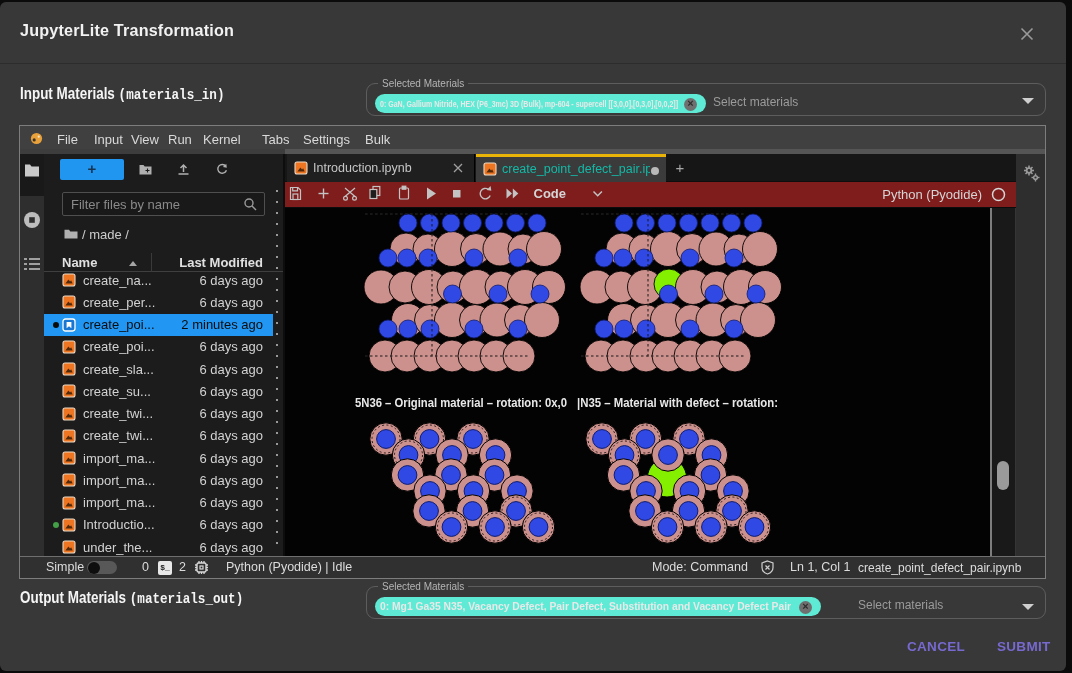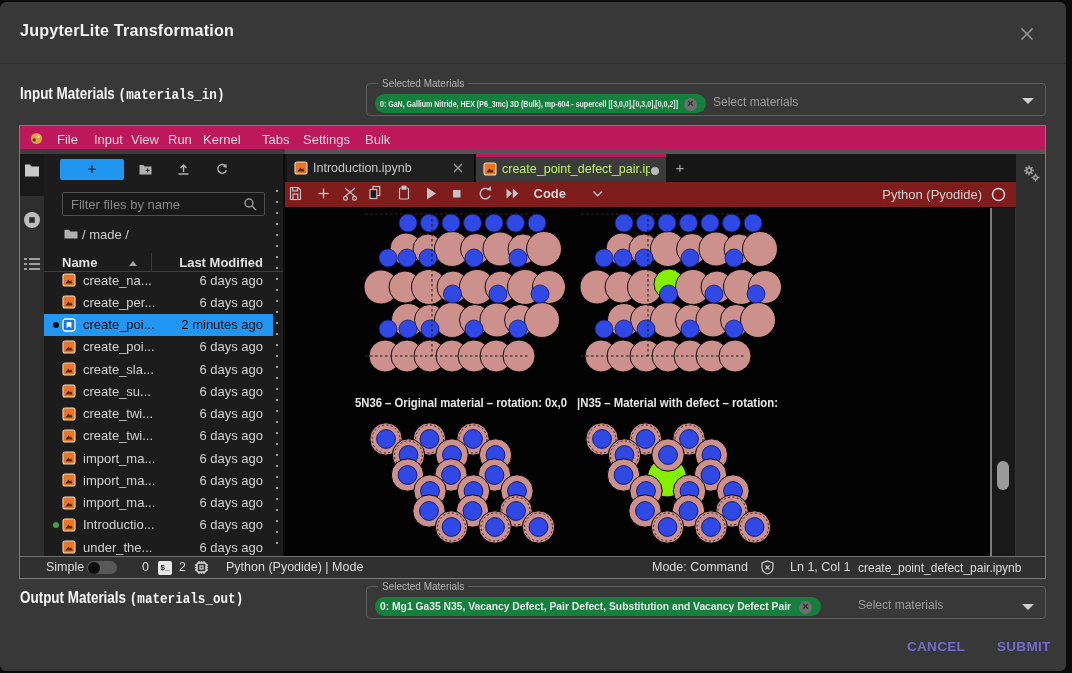--- a/index.html
+++ b/index.html
@@ -2,31 +2,31 @@
 <html><head><meta charset="utf-8"><style>
 * { margin:0; padding:0; box-sizing:border-box; }
 body { width:1072px; height:673px; background:#0b0b0b; font-family:"Liberation Sans",sans-serif; overflow:hidden; }
 #wrap { position:relative; width:1024px; height:673px; }
 .dialog { position:absolute; left:0; top:2px; width:1066px; height:669px; background:#383838; border-radius:6px; }
 .dtitle { position:absolute; left:20px; top:19px; font-size:17px; font-weight:700; color:#f2f2f2; letter-spacing:0.2px; line-height:1.2; }
 .dclose { position:absolute; left:1019px; top:24px; width:16px; height:16px; }
 .hline { position:absolute; left:0; top:61px; width:1066px; height:1px; background:#2c2c2c; }
 .seclabel { position:absolute; left:20px; font-size:16px; font-weight:700; color:#f5f5f5; transform:scaleX(0.84); transform-origin:0 50%; white-space:nowrap; }
 .seclabel .mono { font-family:"Liberation Mono",monospace; font-weight:700; font-size:15px; }
-.fieldset { position:absolute; left:366px; width:680px; height:33px; border:1px solid #5d5d5d; border-radius:4px; }
+.fieldset { position:absolute; left:366px; width:680px; height:33px; border:1px solid #5d5d5d; border-radius:9px; }
 .legend { position:absolute; left:11px; top:-5px; background:#383838; padding:0 4px; font-size:10px; color:#b5b5b5; line-height:10.5px; }
-.chip { position:absolute; left:8px; top:10px; height:19px; border-radius:9.5px; background:#15803d; }
+.chip { position:absolute; left:8px; top:10px; height:19px; border-radius:9.5px; background:#5eead4; }
 .chipx { position:absolute; top:3.5px; width:13px; height:13px; border-radius:50%; background:#6f6f6f; }
 .chipx:before { content:"\00d7"; position:absolute; left:3.2px; top:-0.5px; color:#2d2d2d; font-size:11px; font-weight:700; }
 .selmat { position:absolute; top:11px; font-size:12px; color:#9b9b9b; }
 .caret { position:absolute; left:655px; top:14px; width:0; height:0; border-left:6px solid transparent; border-right:6px solid transparent; border-top:6px solid #cfcfcf; }
 .btn { position:absolute; font-size:13.5px; font-weight:600; letter-spacing:0.3px; color:#7669cf; }
 
 #jp { position:absolute; left:19px; top:123px; width:1027px; height:454px; background:#1c1c1c; border:1px solid #7d7d7d; }
-#menubar { position:absolute; left:0; top:0; width:1025px; height:23px; background:#be185d; color:#d9d9d9; font-size:13px; }
+#menubar { position:absolute; left:0; top:0; width:1025px; height:23px; background:#404040; color:#d9d9d9; font-size:13px; }
 #menubar .mi { position:absolute; top:6px; }
 #sidebar { position:absolute; left:0; top:28px; width:24px; height:403px; background:#2e2e2e; }
 #sidebar .active { position:absolute; left:0; top:0; width:24px; height:42px; background:#191919; }
 #fb { position:absolute; left:24px; top:28px; width:239px; height:403px; background:#1c1c1c; overflow:hidden; }
 .fbdivider { position:absolute; left:263px; top:28px; width:2px; height:403px; background:#0d0d0d; }
 #rightbar { position:absolute; left:996px; top:28px; width:29px; height:403px; background:#2e2e2e; }
 #statusbar { position:absolute; left:0; top:430px; width:1025px; height:22px; background:#303030; border-top:1px solid #6f6f6f; color:#dcdcdc; font-size:12.5px; }
 #statusbar span { position:absolute; top:3px; }
 
 .bluebtn { position:absolute; left:16px; top:5px; width:64px; height:21px; background:#2096f0; border-radius:2px; color:#173450; font-size:15px; font-weight:700; text-align:center; line-height:20px; }
@@ -257,21 +257,21 @@
       <div class="tab" style="left:2px;width:188px;background:#1f1f1f;border-right:1px solid #000;color:#c6c6c6">
         <span class="tabicon"><svg width="14" height="14" viewBox="0 0 14 14">
                 <rect x="1" y="1" width="12" height="12" rx="2" fill="#ee7622" stroke="#ecd9c6" stroke-width="1.1"></rect>
                 <path d="M3.4 10.6 L6.4 6.4 L8.1 8.6 L9.1 7.3 L10.7 10.6 Z" fill="#50290a"></path>
               </svg></span>
         <span style="position:absolute;left:26px;top:7px">Introduction.ipynb</span>
         <svg style="position:absolute;left:166px;top:9px" width="10" height="10" viewBox="0 0 10 10">
               <path d="M1 1 L9 9 M9 1 L1 9" stroke="#9f9f9f" stroke-width="1.3"></path>
             </svg>
       </div>
-      <div class="tab" style="left:191px;width:190px;background:#3b3b3b;border-top:3px solid #be185d;color:#bef264">
+      <div class="tab" style="left:191px;width:190px;background:#3b3b3b;border-top:3px solid #eab308;color:#14b8a6">
         <span class="tabicon" style="top:5px"><svg width="14" height="14" viewBox="0 0 14 14">
                 <rect x="1" y="1" width="12" height="12" rx="2" fill="#ee7622" stroke="#ecd9c6" stroke-width="1.1"></rect>
                 <path d="M3.4 10.6 L6.4 6.4 L8.1 8.6 L9.1 7.3 L10.7 10.6 Z" fill="#50290a"></path>
               </svg></span>
         <span style="position:absolute;left:26px;top:5px;width:148px;overflow:hidden;white-space:nowrap">create_point_defect_pair.ip</span>
         <span style="position:absolute;left:175px;top:9.5px;width:8px;height:8px;border-radius:50%;background:#b9b9b9"></span>
       </div>
       <div style="position:absolute;left:387px;top:6px;width:16px;height:16px;color:#a8a8a8;font-size:15px;text-align:center;line-height:15px">+</div>
     </div>
     <div id="toolbar">
@@ -561,21 +561,21 @@
               <line x1="7.5" y1="12" x2="7.5" y2="14"></line>
               <line x1="10" y1="12" x2="10" y2="14"></line>
           <line x1="1" y1="5" x2="3" y2="5"></line>
               <line x1="1" y1="7.5" x2="3" y2="7.5"></line>
               <line x1="1" y1="10" x2="3" y2="10"></line>
           <line x1="12" y1="5" x2="14" y2="5"></line>
               <line x1="12" y1="7.5" x2="14" y2="7.5"></line>
               <line x1="12" y1="10" x2="14" y2="10"></line>
         </g>
       </svg>
-      <span style="left:206px">Python (Pyodide) | Mode</span>
+      <span style="left:206px">Python (Pyodide) | Idle</span>
       <span style="left:632px">Mode: Command</span>
       <svg style="position:absolute;left:740px;top:3px" width="15" height="15" viewBox="0 0 15 15">
         <path d="M7.5 1 L13 3 V7.5 C13 10.8 10.6 13 7.5 14 C4.4 13 2 10.8 2 7.5 V3 Z" stroke="#cfcfcf" stroke-width="1.2" fill="none"></path>
         <path d="M5.5 5.5 L9.5 9.5 M9.5 5.5 L5.5 9.5" stroke="#cfcfcf" stroke-width="1.2"></path>
       </svg>
       <span style="left:770px">Ln 1, Col 1</span>
       <span style="left:838px;font-size:12px;top:3.5px">create_point_defect_pair.ipynb</span>
     </div>
   </div>
 

